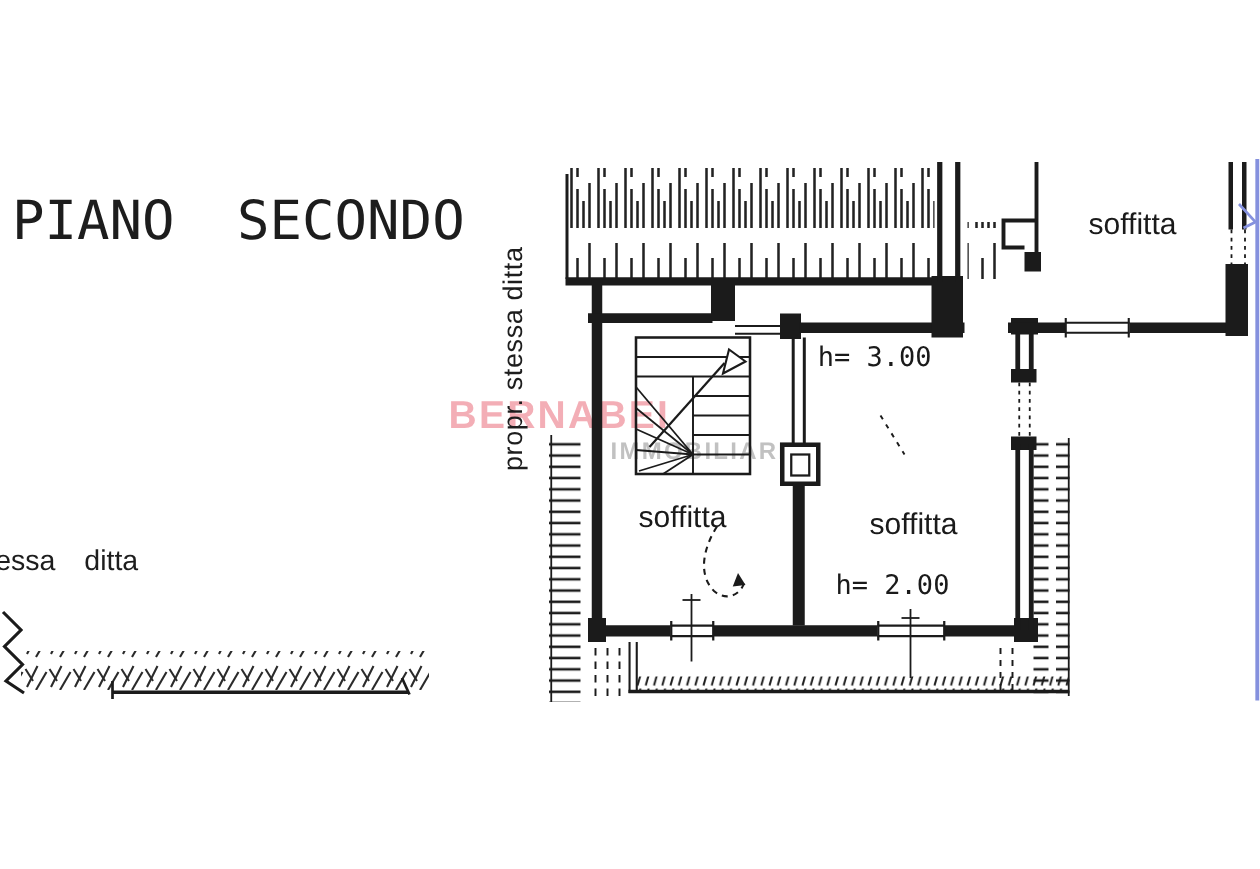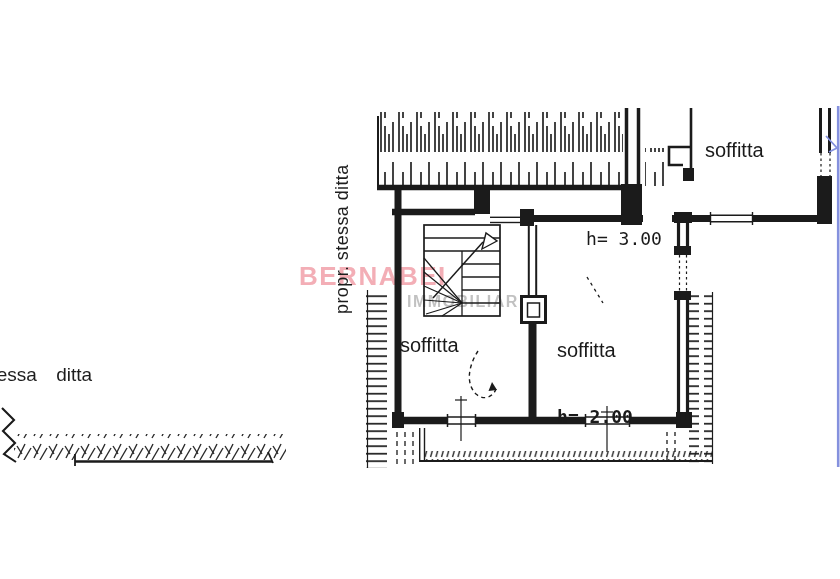--- a/index.html
+++ b/index.html
@@ -12,27 +12,27 @@
   .txt{position:absolute;white-space:nowrap;color:#161616;z-index:3;}
   .title{
     left:8px;top:127px;font-family:"DejaVu Sans Mono",monospace;
     font-size:36px;letter-spacing:0px;word-spacing:20px;color:#1d1d1d;
   }
   .vnote{
     left:332px;top:314px;transform:rotate(-90deg);transform-origin:0 0;
     font-size:18px;letter-spacing:0.4px;color:#1d1d1d;
   }
   .bnote{left:-18px;top:364px;font-size:19px;word-spacing:14px;color:#1d1d1d;}
-  .room{font-size:20px;color:#1a1a1a;}
+  .room{font-size:20px;text-align:center;color:#1a1a1a;}
   .room.r-left{left:400px;top:334px;width:110px;}
   .room.r-right{left:557px;top:339px;width:104px;}
   .room.r-topright{left:705px;top:139px;width:100px;}
   .hlab{font-family:"DejaVu Sans Mono",monospace;font-size:18px;text-align:center;color:#1a1a1a;}
-  .hlab.h3{left:578px;top:228px;width:92px;}
-  .hlab.h2{left:549px;top:406px;width:92px;font-weight:bold;}
+  .hlab.h3{left:529px;top:228px;width:92px;text-align:right;}
+  .hlab.h2{left:549px;top:380px;width:92px;}
   .wm{position:absolute;z-index:1;font-weight:bold;}
   .wm-main{
     left:299px;top:261px;font-size:26px;letter-spacing:1.5px;
     color:rgba(242,167,176,0.92);
   }
   .wm-sub{
     left:407px;top:293px;font-size:16px;letter-spacing:1.5px;
     color:rgba(186,186,186,0.9);
   }
 </style>
@@ -208,20 +208,21 @@
       <line x1="268" y1="452" x2="273" y2="463" stroke-width="1.8"></line>
       <polyline points="2,408 14,420 3,431 15,443 4,454 16,462" fill="none" stroke-width="2.1"></polyline>
     </g>
 
     <g stroke="#8591de" fill="none">
       <line x1="838.2" y1="106" x2="838.2" y2="467" stroke-width="2.6"></line>
       <polyline points="826,136 837,148 829,152" stroke-width="1.8"></polyline>
     </g>
   </svg>
 
+  <div class="txt title">PIANO SECONDO</div>
   <div class="txt vnote">propr. stessa ditta</div>
   <div class="txt bnote">stessa ditta</div>
 
   <div class="txt room r-topright">soffitta</div>
   <div class="txt room r-left">soffitta</div>
   <div class="txt room r-right">soffitta</div>
 
   <div class="txt hlab h3">h= 3.00</div>
   <div class="txt hlab h2">h= 2.00</div>
 </div>

